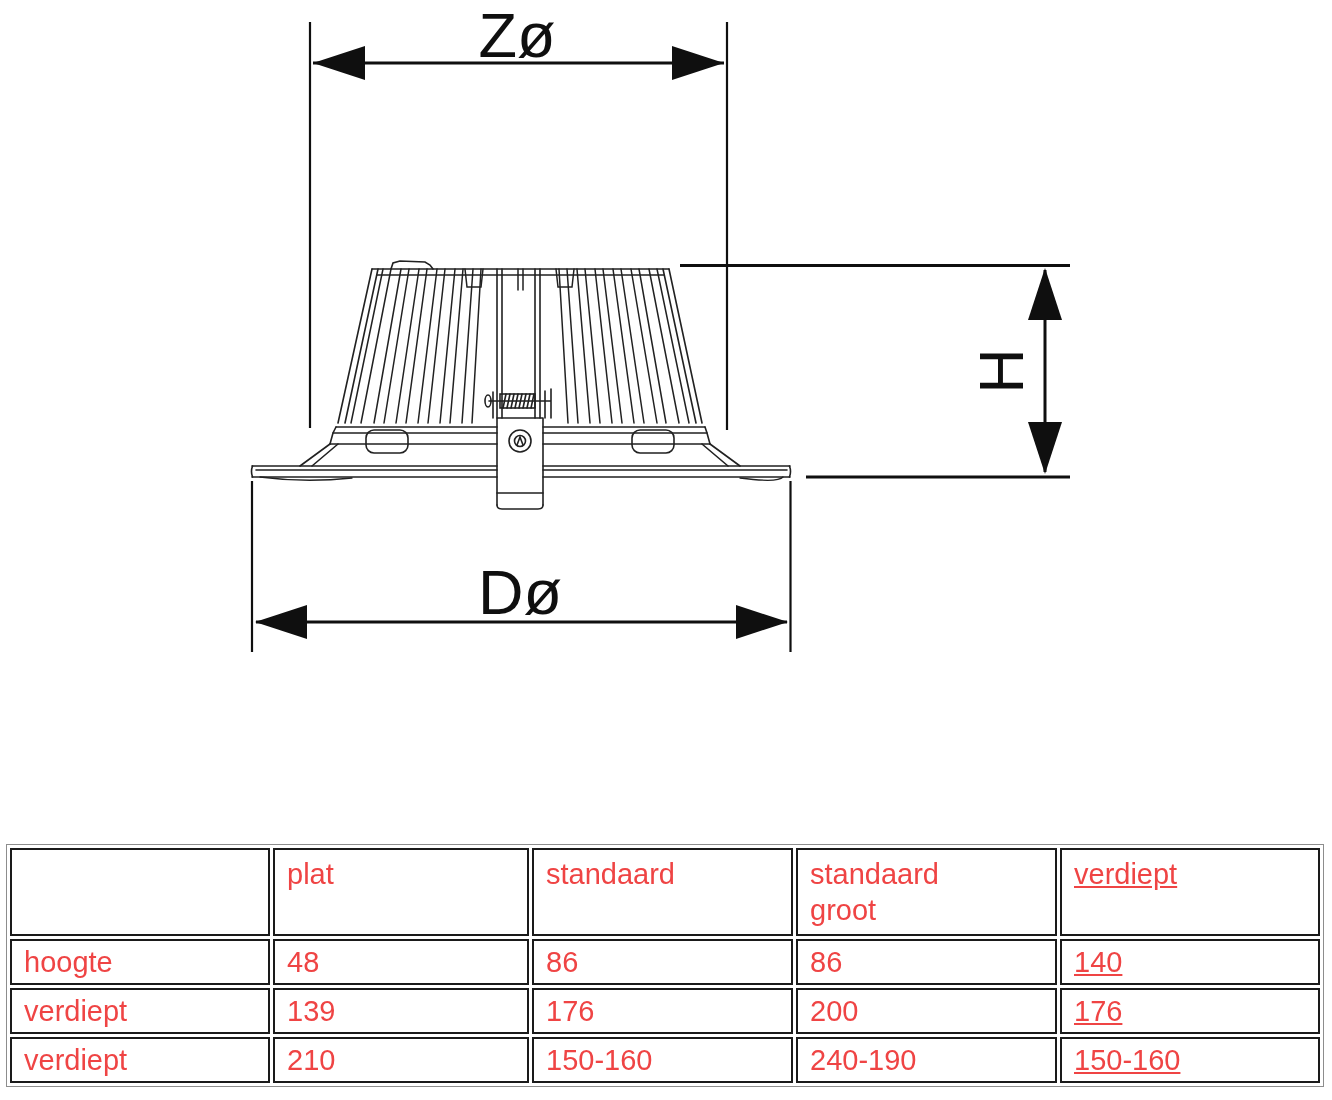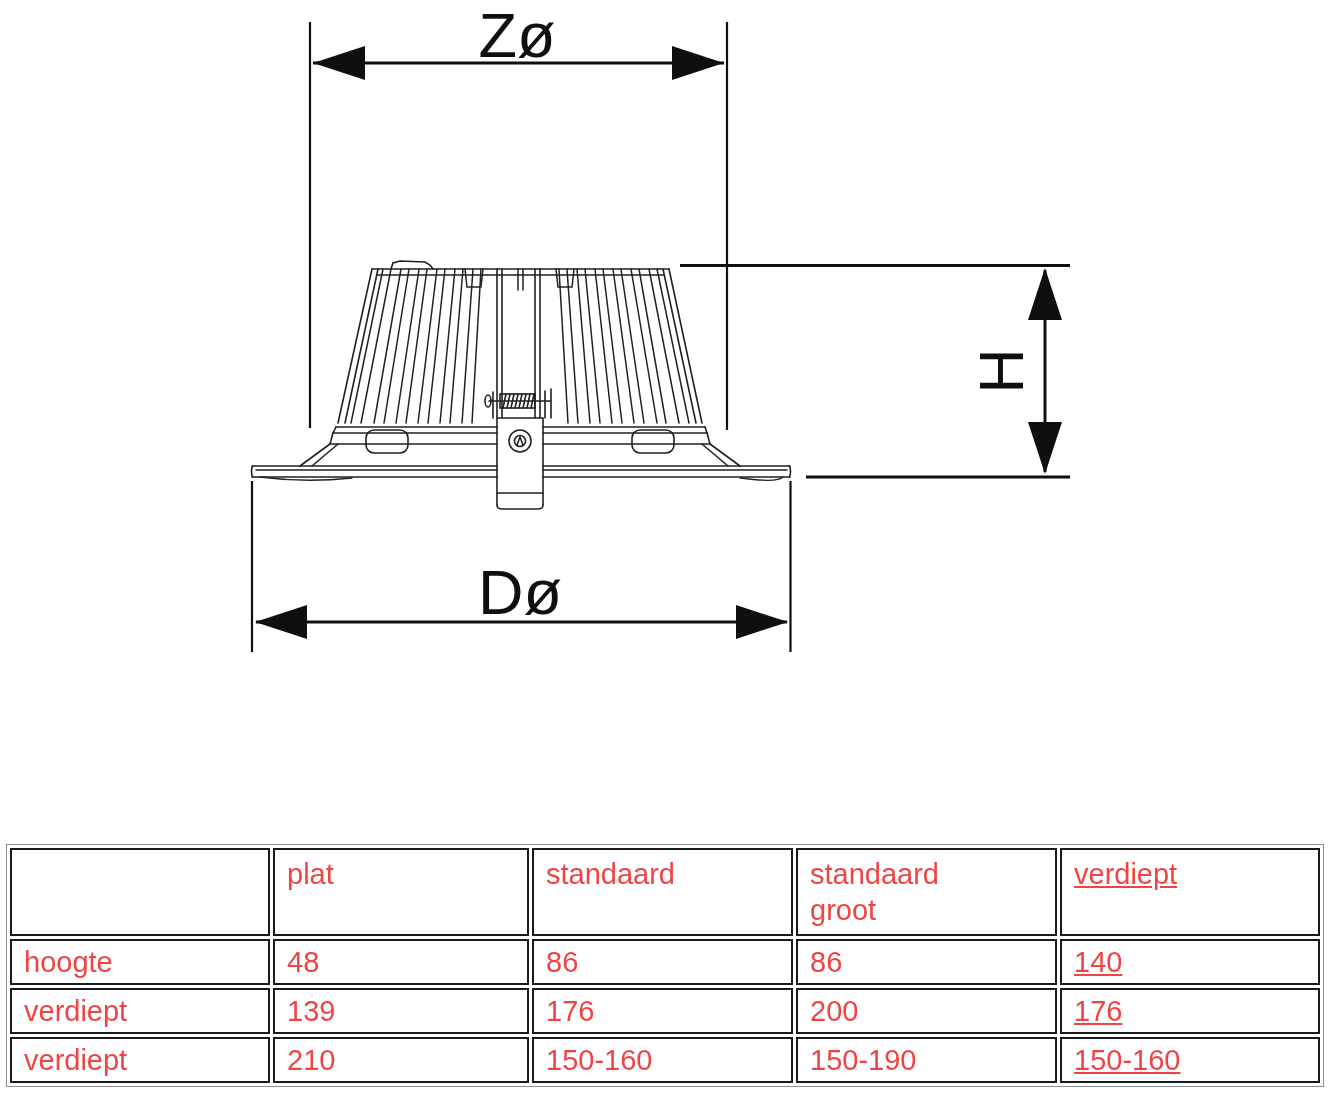--- a/index.html
+++ b/index.html
@@ -164,18 +164,18 @@
         <td class="c0">verdiept</td>
         <td class="c1">139</td>
         <td class="c2">176</td>
         <td class="c3">200</td>
         <td class="c4">176</td>
       </tr>
       <tr class="data-row">
         <td class="c0">verdiept</td>
         <td class="c1">210</td>
         <td class="c2">150-160</td>
-        <td class="c3">150-190</td>
+        <td class="c3">240-190</td>
         <td class="c4">150-160</td>
       </tr>
     </tbody>
   </table>
 </div>
 
 </body></html>

